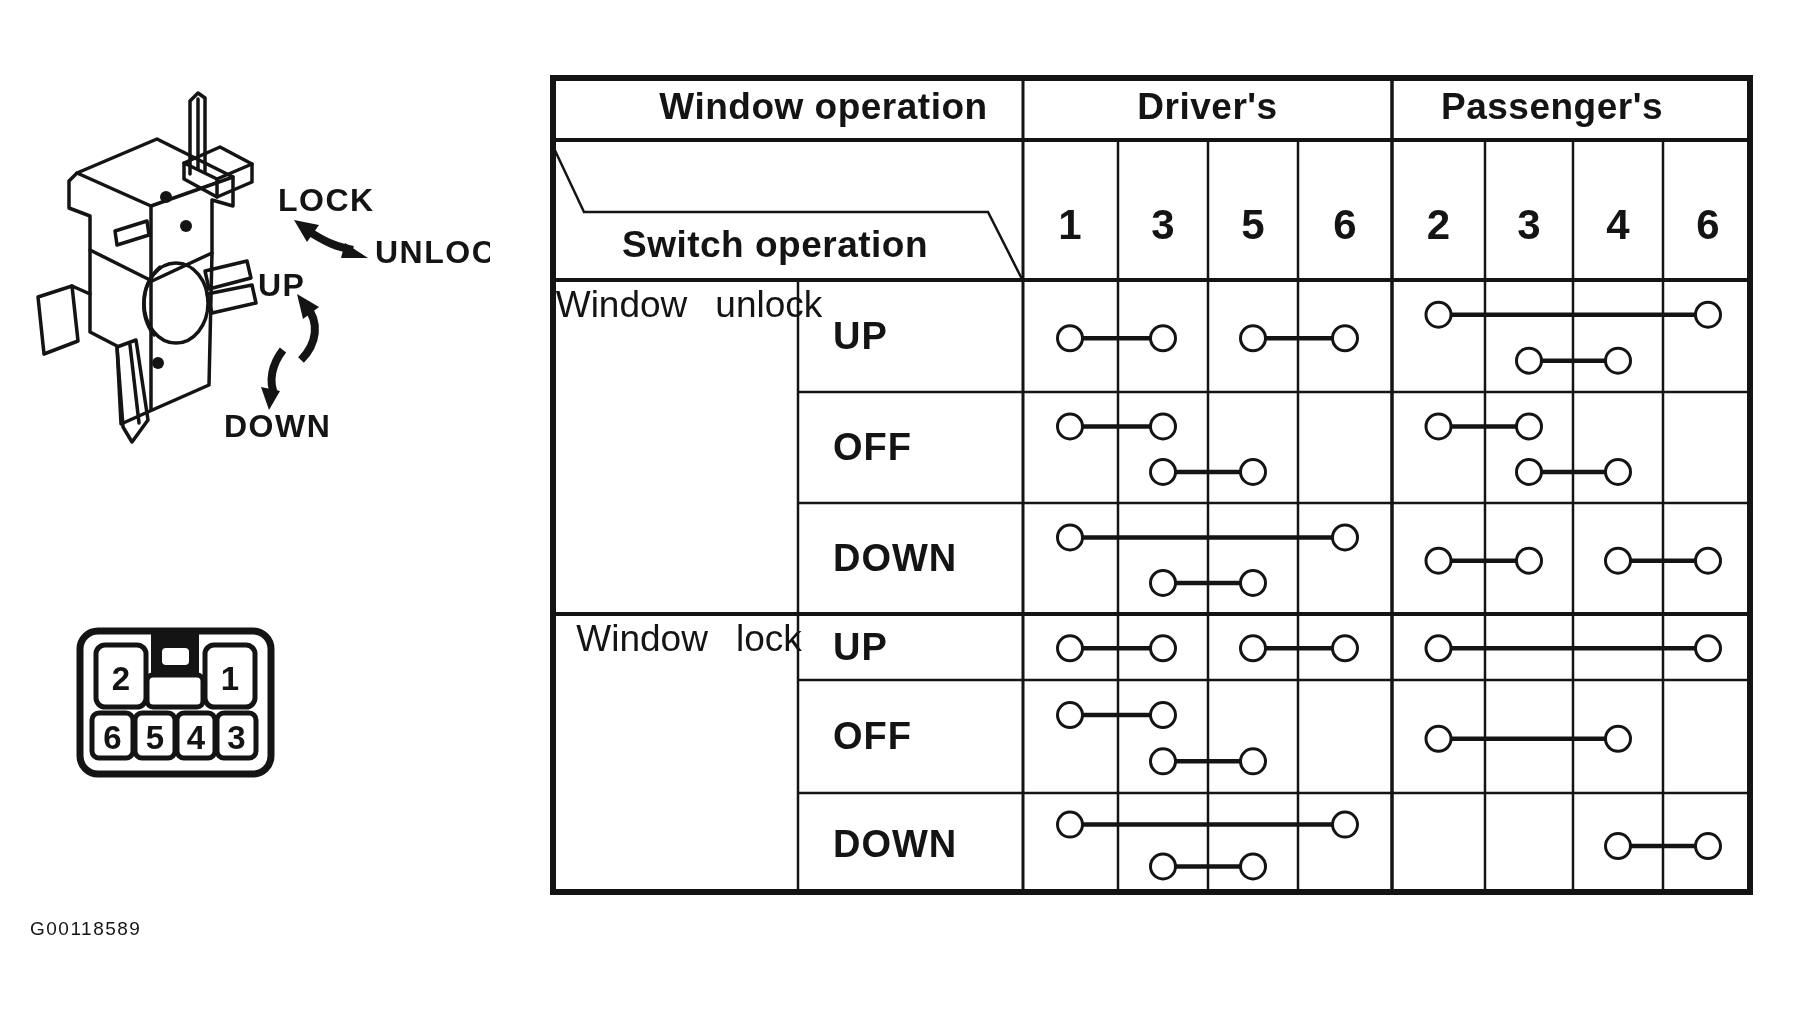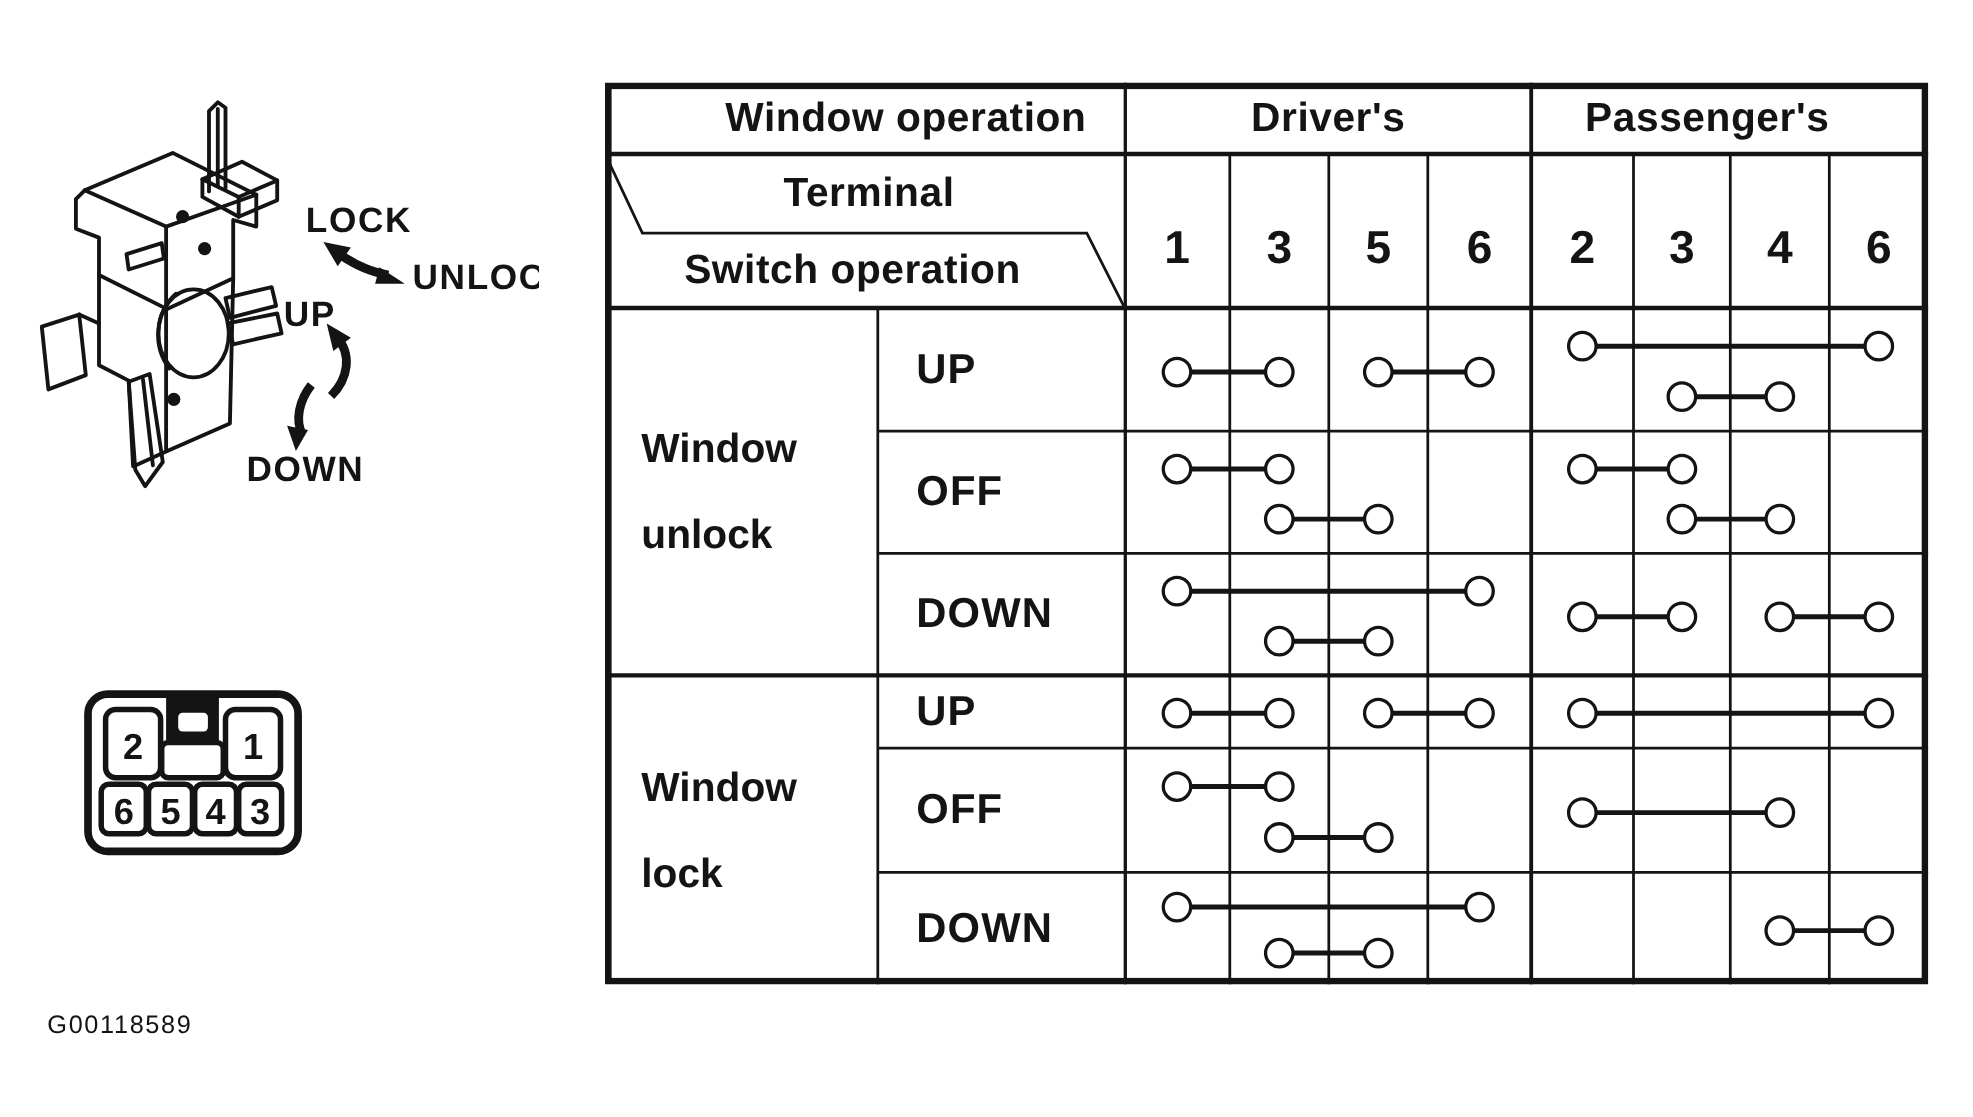--- a/index.html
+++ b/index.html
@@ -5,23 +5,23 @@
   html,body{margin:0;padding:0;background:#ffffff;}
   #stage{position:relative;width:1794px;height:1015px;background:#fff;
          font-family:"Liberation Sans",sans-serif;color:#141414;overflow:hidden;}
   .abs{position:absolute;}
   .cell{position:absolute;display:flex;align-items:center;justify-content:center;text-align:center;}
   .hdr{font-size:37px;font-weight:600;letter-spacing:.5px;}
   .term-digit{position:absolute;display:flex;align-items:center;justify-content:center;
               font-size:42px;font-weight:700;}
   .pos-label{position:absolute;display:flex;align-items:center;
              font-size:38px;font-weight:600;letter-spacing:1px;}
-  .sec-label{position:absolute;display:flex;flex-direction:column;justify-content:center;
-             font-size:37px;font-weight:700;line-height:1.34;gap:28px;}
-  #figure-code{position:absolute;left:43px;top:918px;font-size:23px;letter-spacing:1.5px;}
+  .sec-label{position:absolute;display:flex;flex-direction:row;justify-content:center;
+             font-size:37px;font-weight:400;line-height:1.34;gap:28px;}
+  #figure-code{position:absolute;left:30px;top:918px;font-size:19px;letter-spacing:1.5px;}
   .art-label{font-family:"Liberation Sans",sans-serif;font-weight:700;font-size:32px;
              fill:#141414;letter-spacing:1.5px;}
   .conn-digit{font-family:"Liberation Sans",sans-serif;font-weight:700;font-size:33px;fill:#141414;}
   svg{position:absolute;}
 </style>
 </head>
 <body>
 
 <div id="stage">
 
@@ -238,21 +238,20 @@
             <line x1="1074" x2="1152" y1="771.04" y2="771.04" stroke="#141414" stroke-width="4.5"></line>
             <circle cx="1068" cy="771.04" r="12.5" fill="#ffffff" stroke="#141414" stroke-width="3"></circle>
             <circle cx="1158" cy="771.04" r="12.5" fill="#ffffff" stroke="#141414" stroke-width="3"></circle>
           </g>
         </g>
     </svg>
 
     <div class="cell hdr" style="left:0;top:0;width:547px;height:63px">Window operation</div>
     <div class="cell hdr" style="left:473px;top:0;width:369px;height:63px">Driver's</div>
     <div class="cell hdr" style="left:842px;top:0;width:320px;height:63px">Passenger's</div>
-    <div class="cell hdr" style="left:40px;top:70px;width:400px;height:60px">Terminal</div>
     <div class="cell hdr" style="left:25px;top:140px;width:400px;height:60px">Switch operation</div>
 
     <div id="term-cells">
         <div class="term-digit" style="left: 475px; top: 95px; width: 90px; height: 110px;">1</div>
         <div class="term-digit" style="left: 568px; top: 95px; width: 90px; height: 110px;">3</div>
         <div class="term-digit" style="left: 658px; top: 95px; width: 90px; height: 110px;">5</div>
         <div class="term-digit" style="left: 750px; top: 95px; width: 90px; height: 110px;">6</div>
         <div class="term-digit" style="left: 843.5px; top: 95px; width: 90px; height: 110px;">2</div>
         <div class="term-digit" style="left: 934px; top: 95px; width: 90px; height: 110px;">3</div>
         <div class="term-digit" style="left: 1023px; top: 95px; width: 90px; height: 110px;">4</div>

